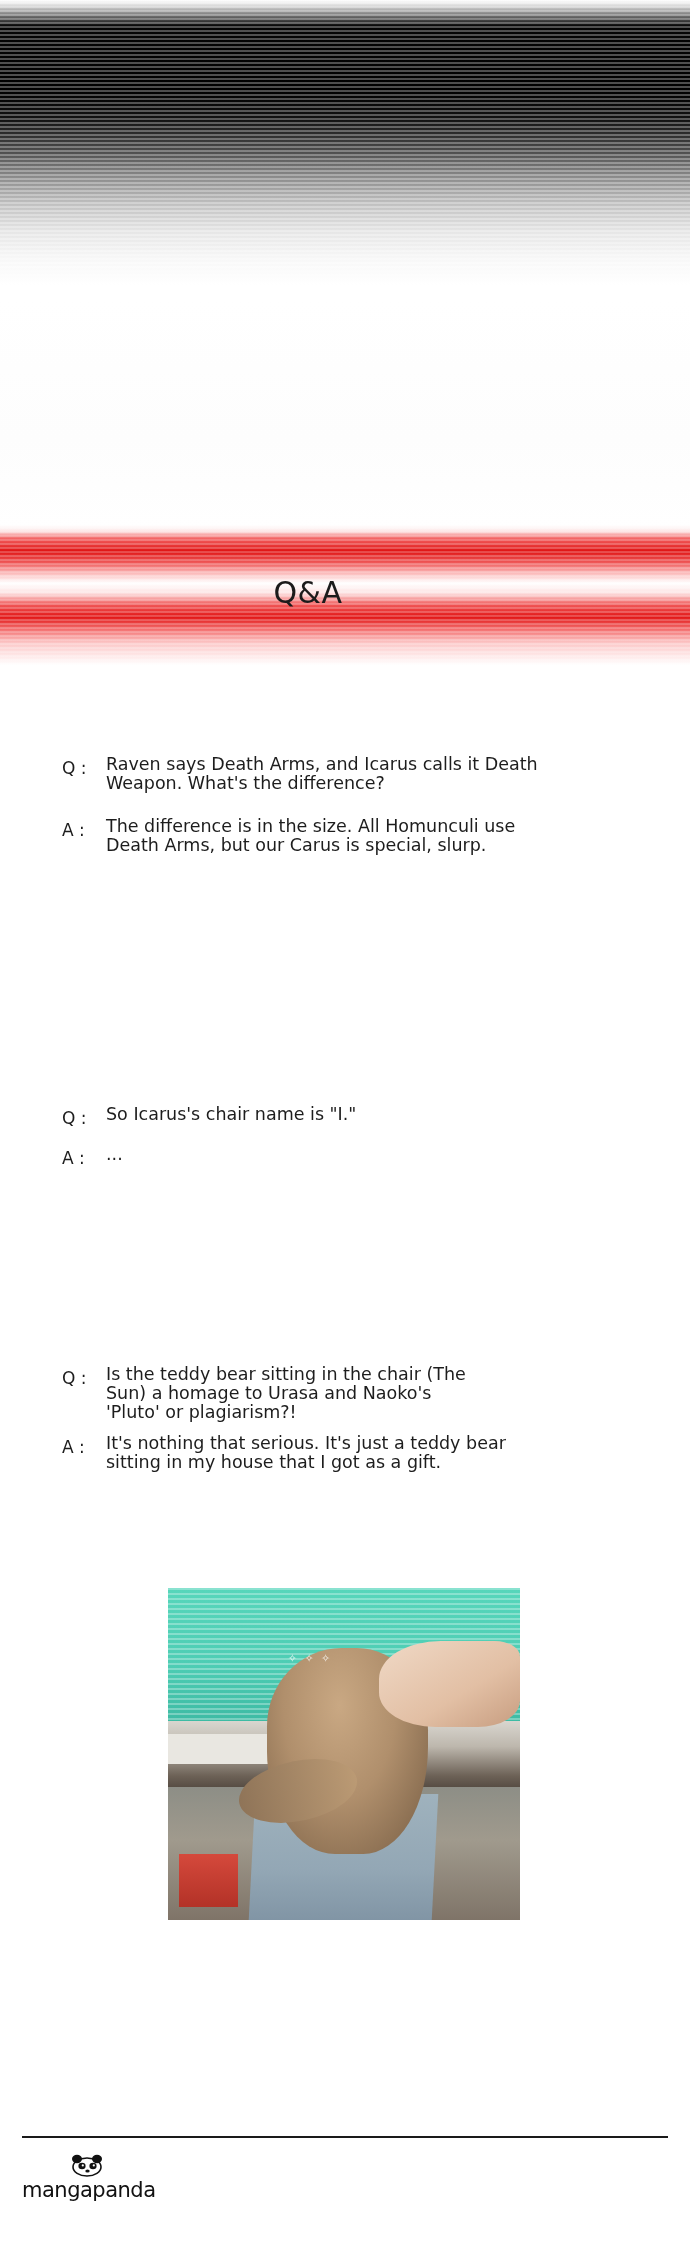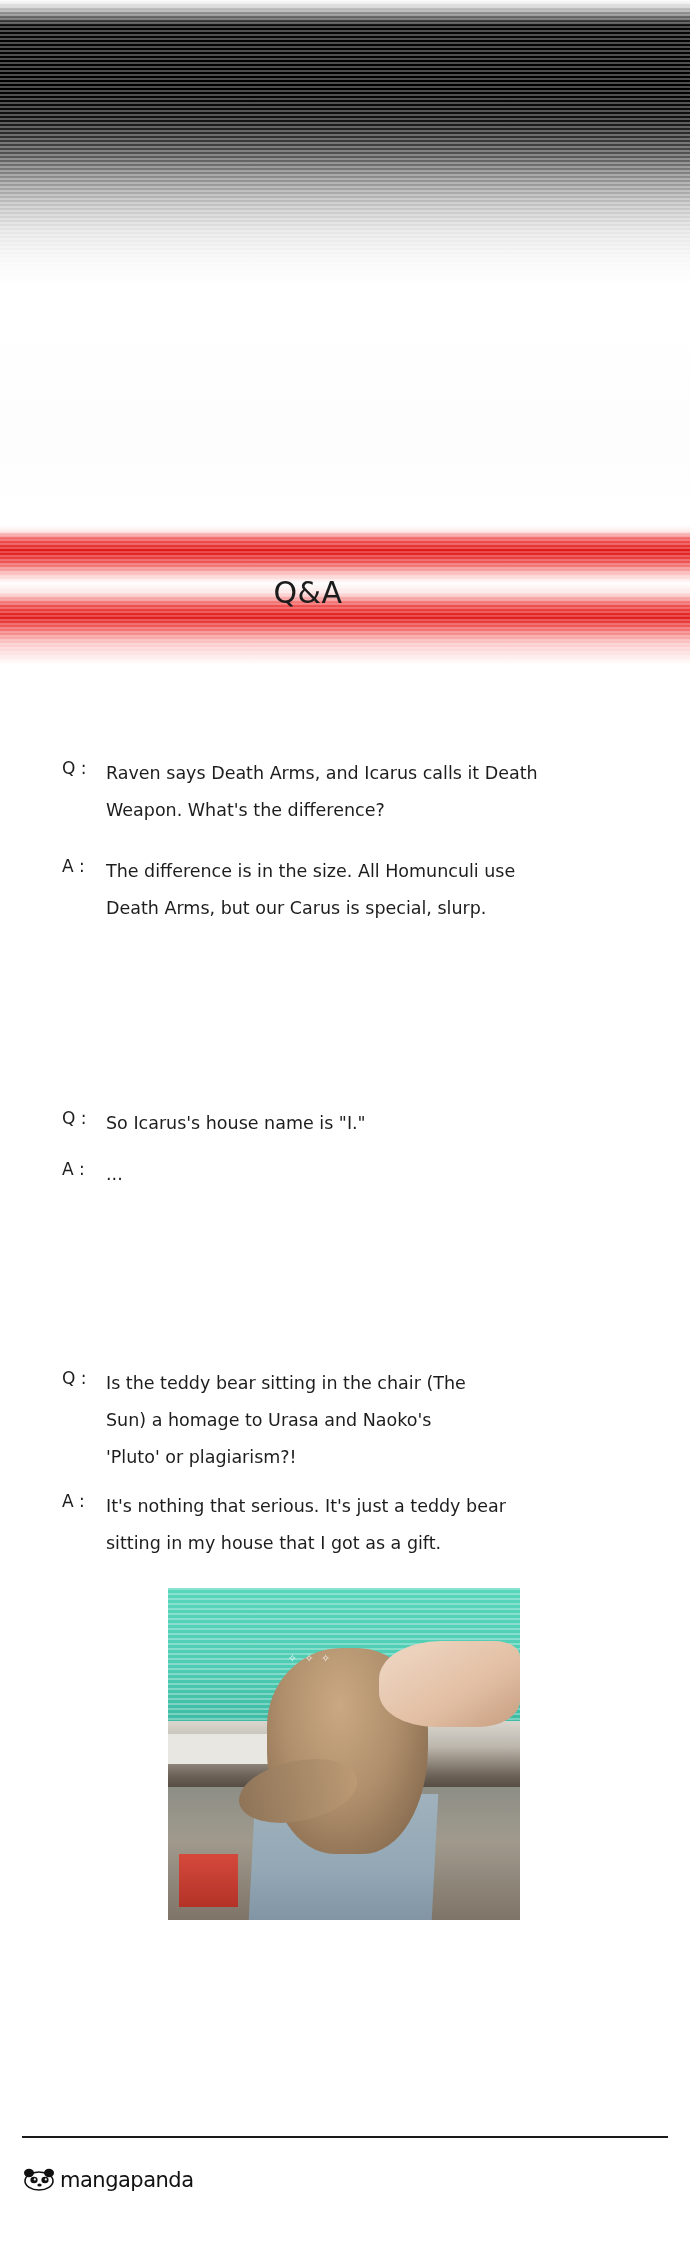--- a/index.html
+++ b/index.html
@@ -104,21 +104,21 @@
     font-size: 17px;
     color: #1d1d1d;
     line-height: 26px;
     white-space: pre;
     font-family: "DejaVu Sans", sans-serif;
   }
   .qa-text {
     flex: 1 1 auto;
     font-size: 17.5px;
     color: #1d1d1d;
-    line-height: 37px;
+    line-height: 19px;
     font-family: "DejaVu Sans", sans-serif;
     white-space: pre-line;
   }
 
   #block1 { top: 755px; }
   #block2 { top: 1105px; }
   #block3 { top: 1365px; }
 
   #block2 .qa-row { margin-bottom: 14px; }
   #block3 .qa-row { margin-bottom: 12px; }
@@ -227,22 +227,23 @@
     position: absolute;
     left: 22px; top: 2136px;
     width: 646px;
     height: 2px;
     background: #1a1a1a;
   }
   .footer {
     position: absolute;
     left: 22px; top: 2152px;
     display: flex;
-    align-items: flex-end;
+    align-items: center;
     height: 40px;
+    flex-direction: column;
   }
   .footer-logo-mark {
     width: 34px; height: 26px;
     margin-right: 4px;
   }
   .footer-logo-text {
     font-size: 21px;
     color: #111111;
     letter-spacing: -0.5px;
     font-family: "DejaVu Sans", sans-serif;
@@ -266,21 +267,21 @@
   <div class="qa-row" style="margin-top:24px;">
     <div class="qa-tag">A :</div>
     <div class="qa-text">The difference is in the size. All Homunculi use
 Death Arms, but our Carus is special, slurp.</div>
   </div>
 </div>
 
 <div class="qa-block" id="block2">
   <div class="qa-row">
     <div class="qa-tag">Q :</div>
-    <div class="qa-text">So Icarus's house name is "I."</div>
+    <div class="qa-text">So Icarus's chair name is "I."</div>
   </div>
   <div class="qa-row" style="margin-top:10px;">
     <div class="qa-tag">A :</div>
     <div class="qa-text">...</div>
   </div>
 </div>
 
 <div class="qa-block" id="block3">
   <div class="qa-row">
     <div class="qa-tag">Q :</div>

